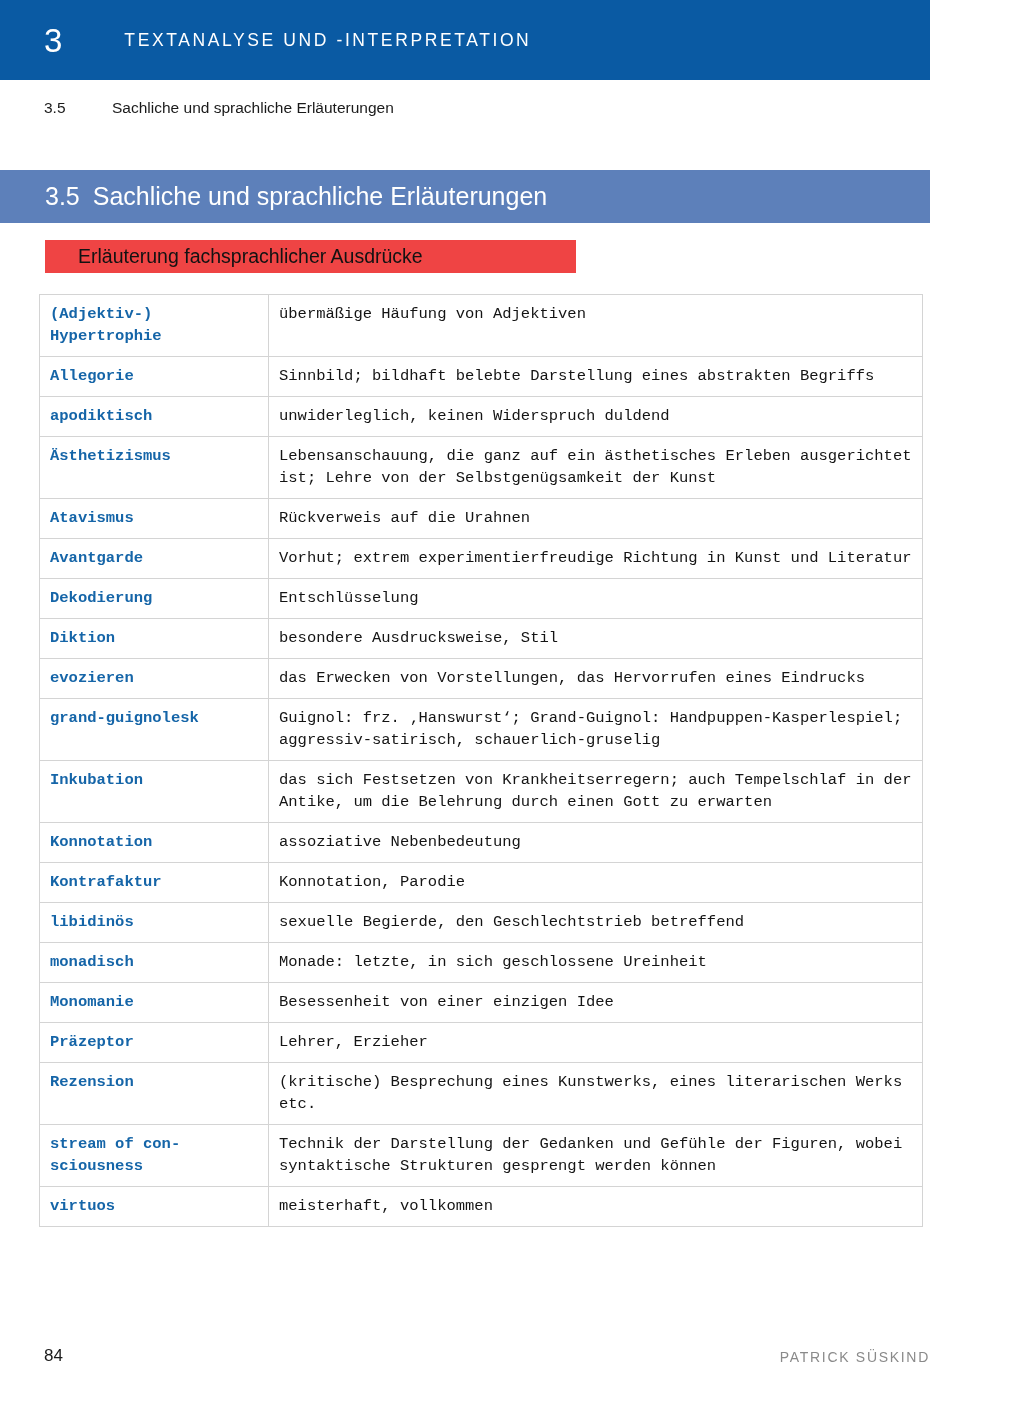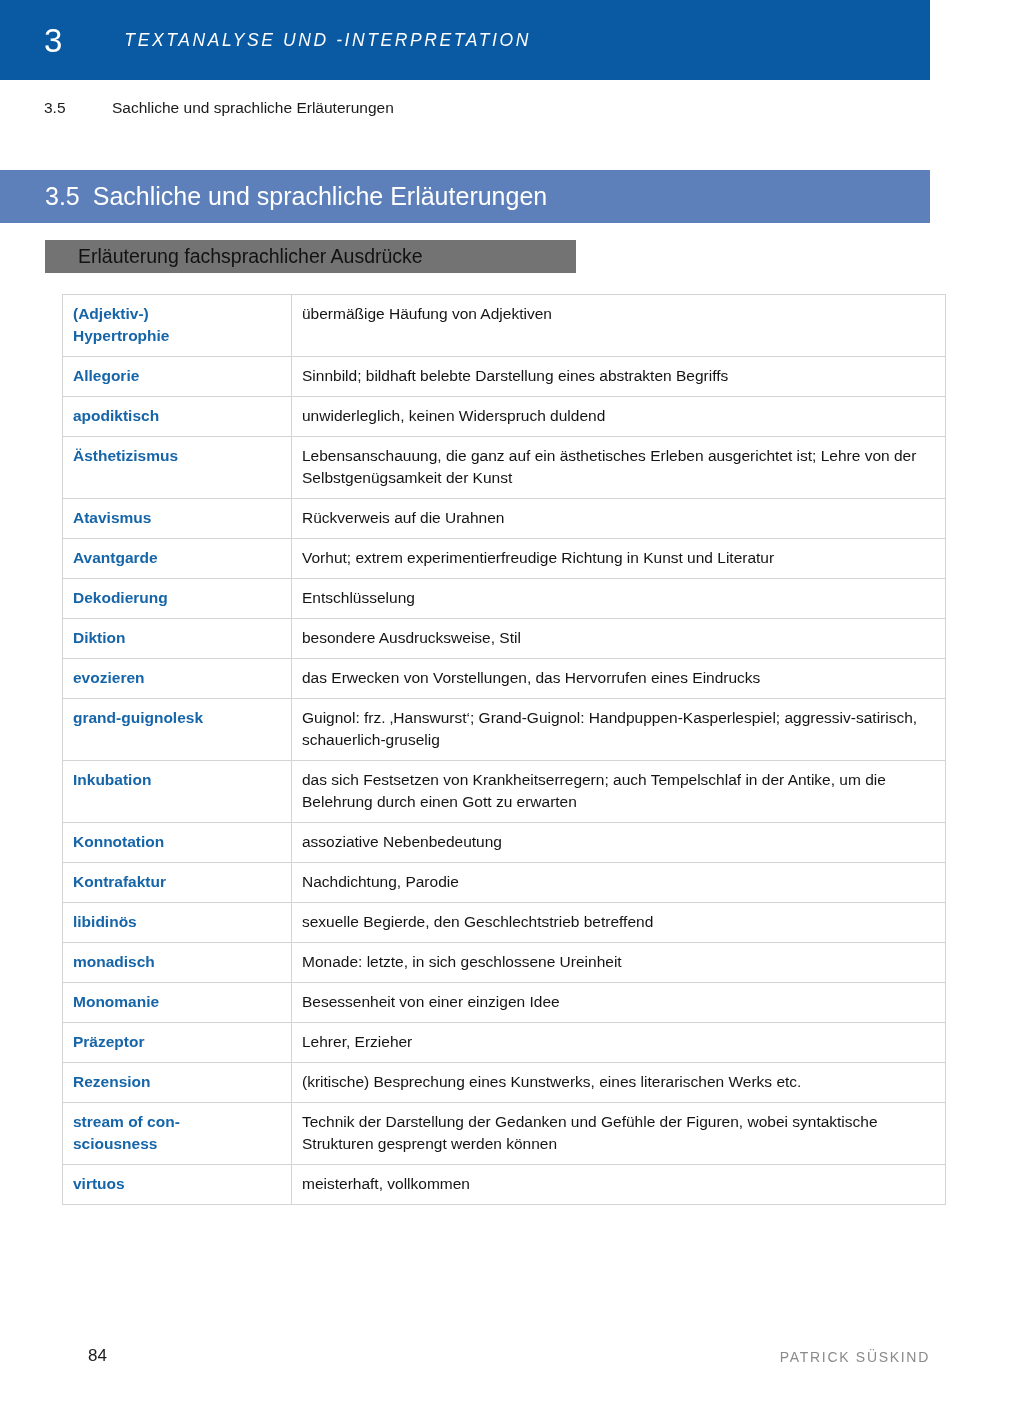--- a/index.html
+++ b/index.html
@@ -35,21 +35,20 @@
     margin-left: 44px;
     line-height: 1;
   }
   .chapter-title {
     color: #ffffff;
     font-size: 17.5px;
     font-weight: 400;
     letter-spacing: 2.6px;
     margin-left: 62px;
     white-space: nowrap;
-    font-style: italic;
   }
 
   
   .breadcrumb {
     position: absolute;
     left: 44px;
     top: 99px;
     display: flex;
     align-items: baseline;
     font-size: 15.5px;
@@ -86,39 +85,40 @@
     white-space: nowrap;
   }
 
   
   .subtitle-band {
     position: absolute;
     left: 45px;
     top: 240px;
     width: 531px;
     height: 33px;
-    background: #737373;
+    background: #ef4444;
     display: flex;
     align-items: center;
   }
   .subtitle-text {
     font-size: 19.5px;
     color: #121212;
     margin-left: 33px;
     white-space: nowrap;
   }
 
   
   .glossary {
     position: absolute;
-    left: 62px;
+    left: 39px;
     top: 294px;
     width: 884px;
     border-collapse: collapse;
     table-layout: fixed;
+    font-family: Liberation Mono, monospace;
   }
   .glossary td {
     border: 1px solid #d4d4d4;
     vertical-align: top;
     padding: 8px 10px 9px 10px;
     font-size: 15.5px;
     line-height: 1.42;
   }
   .glossary td.term {
     width: 208px;
@@ -140,21 +140,20 @@
     top: 1346px;
     width: 1024px;
     height: 24px;
   }
   .page-number {
     position: absolute;
     left: 44px;
     top: 0;
     font-size: 17px;
     color: #1a1a1a;
-    margin-left: 44px;
   }
   .footer-author {
     position: absolute;
     right: 94px;
     top: 3px;
     font-size: 14px;
     letter-spacing: 1.7px;
     color: #8a8a8a;
     white-space: nowrap;
   }
@@ -253,21 +252,21 @@
       <tr>
         <td class="term">
           <span class="term-line">Konnotation</span>
         </td>
         <td class="definition">assoziative Nebenbedeutung</td>
       </tr>
       <tr>
         <td class="term">
           <span class="term-line">Kontrafaktur</span>
         </td>
-        <td class="definition">Nachdichtung, Parodie</td>
+        <td class="definition">Konnotation, Parodie</td>
       </tr>
       <tr>
         <td class="term">
           <span class="term-line">libidinös</span>
         </td>
         <td class="definition">sexuelle Begierde, den Geschlechtstrieb betreffend</td>
       </tr>
       <tr>
         <td class="term">
           <span class="term-line">monadisch</span>

